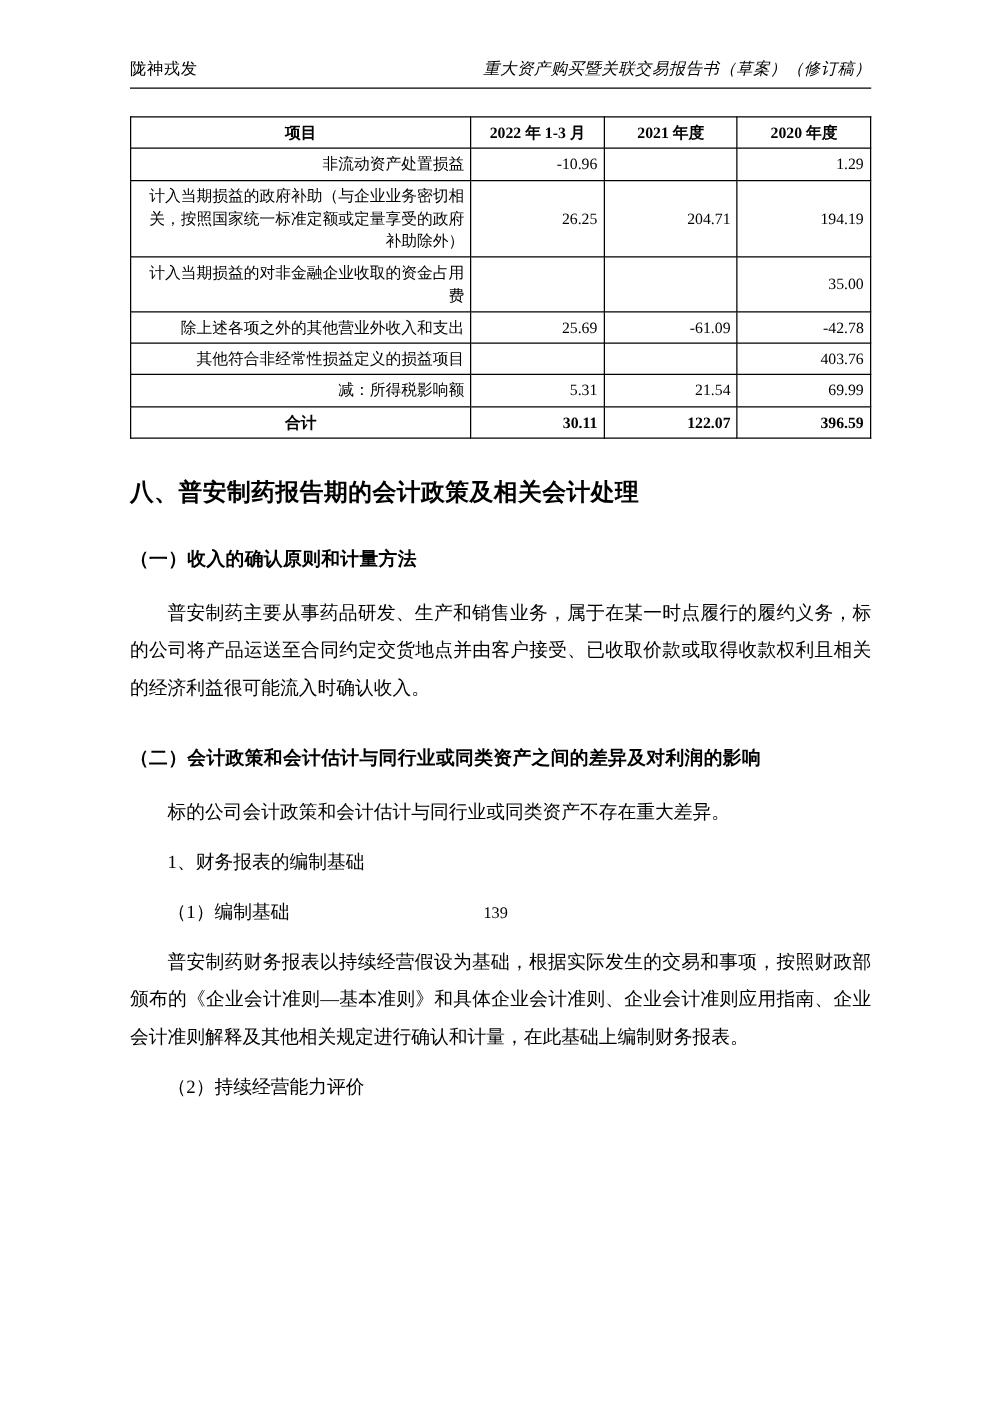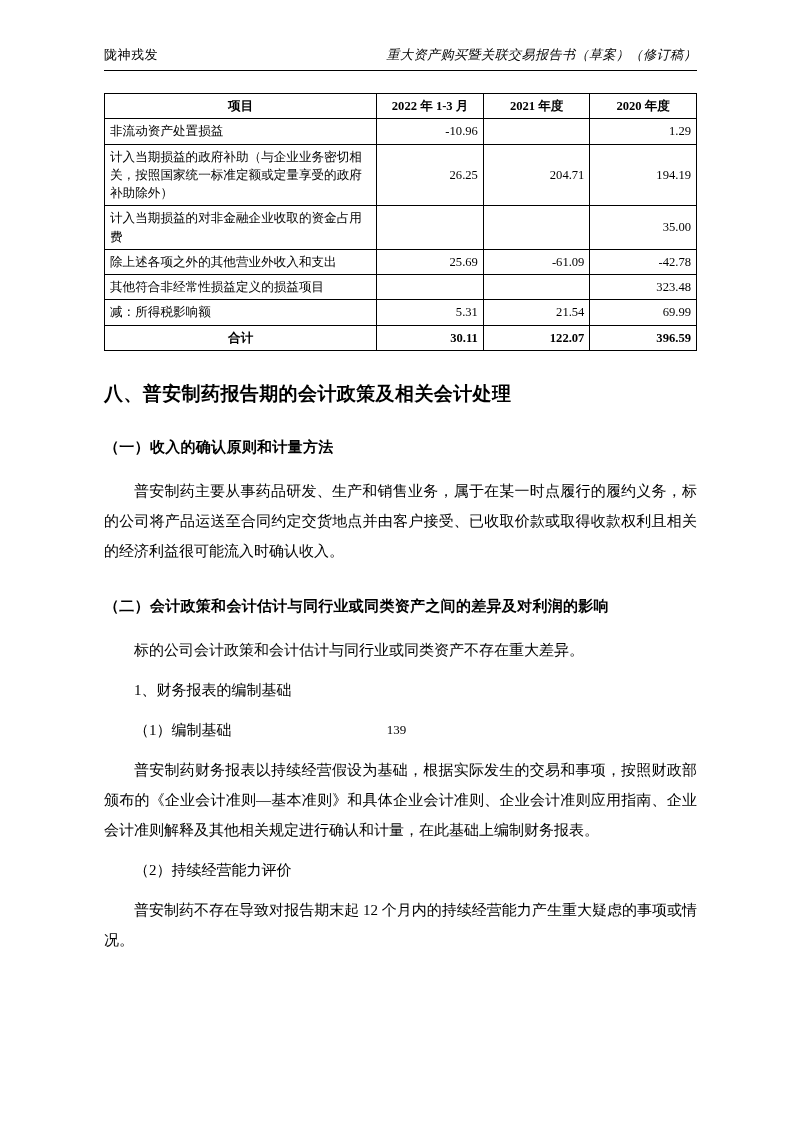--- a/index.html
+++ b/index.html
@@ -56,21 +56,21 @@
     vertical-align: middle;
   }
   table.fin thead th {
     text-align: center;
     font-weight: bold;
   }
   table.fin .top-border td, table.fin thead th {
     border-top: 1.6px solid #000;
   }
   table.fin tbody td.label {
-    text-align: left;
+    text-align: right;
   }
   table.fin tbody td.num {
     text-align: right;
   }
   table.fin tr.total td {
     font-weight: bold;
     border-bottom: 1.6px solid #000;
   }
   table.fin tr.total td.label {
     text-align: center;
@@ -160,21 +160,21 @@
       <tr>
         <td class="label">除上述各项之外的其他营业外收入和支出</td>
         <td class="num">25.69</td>
         <td class="num">-61.09</td>
         <td class="num">-42.78</td>
       </tr>
       <tr>
         <td class="label">其他符合非经常性损益定义的损益项目</td>
         <td class="num"></td>
         <td class="num"></td>
-        <td class="num">323.48</td>
+        <td class="num">403.76</td>
       </tr>
       <tr>
         <td class="label">减：所得税影响额</td>
         <td class="num">5.31</td>
         <td class="num">21.54</td>
         <td class="num">69.99</td>
       </tr>
       <tr class="total">
         <td class="label">合计</td>
         <td class="num">30.11</td>
@@ -189,17 +189,16 @@
   <h3 class="h-sub">（一）收入的确认原则和计量方法</h3>
   <p class="para">普安制药主要从事药品研发、生产和销售业务，属于在某一时点履行的履约义务，标的公司将产品运送至合同约定交货地点并由客户接受、已收取价款或取得收款权利且相关的经济利益很可能流入时确认收入。</p>
 
   <h3 class="h-sub">（二）会计政策和会计估计与同行业或同类资产之间的差异及对利润的影响</h3>
   <p class="para">标的公司会计政策和会计估计与同行业或同类资产不存在重大差异。</p>
 
   <p class="para">1、财务报表的编制基础</p>
   <p class="para">（1）编制基础</p>
   <p class="para">普安制药财务报表以持续经营假设为基础，根据实际发生的交易和事项，按照财政部颁布的《企业会计准则—基本准则》和具体企业会计准则、企业会计准则应用指南、企业会计准则解释及其他相关规定进行确认和计量，在此基础上编制财务报表。</p>
   <p class="para">（2）持续经营能力评价</p>
-  <p class="para">普安制药不存在导致对报告期末起 12 个月内的持续经营能力产生重大疑虑的事项或情况。</p>
 
   <div class="pageno">139</div>
 
 </div>
 
 </body></html>

